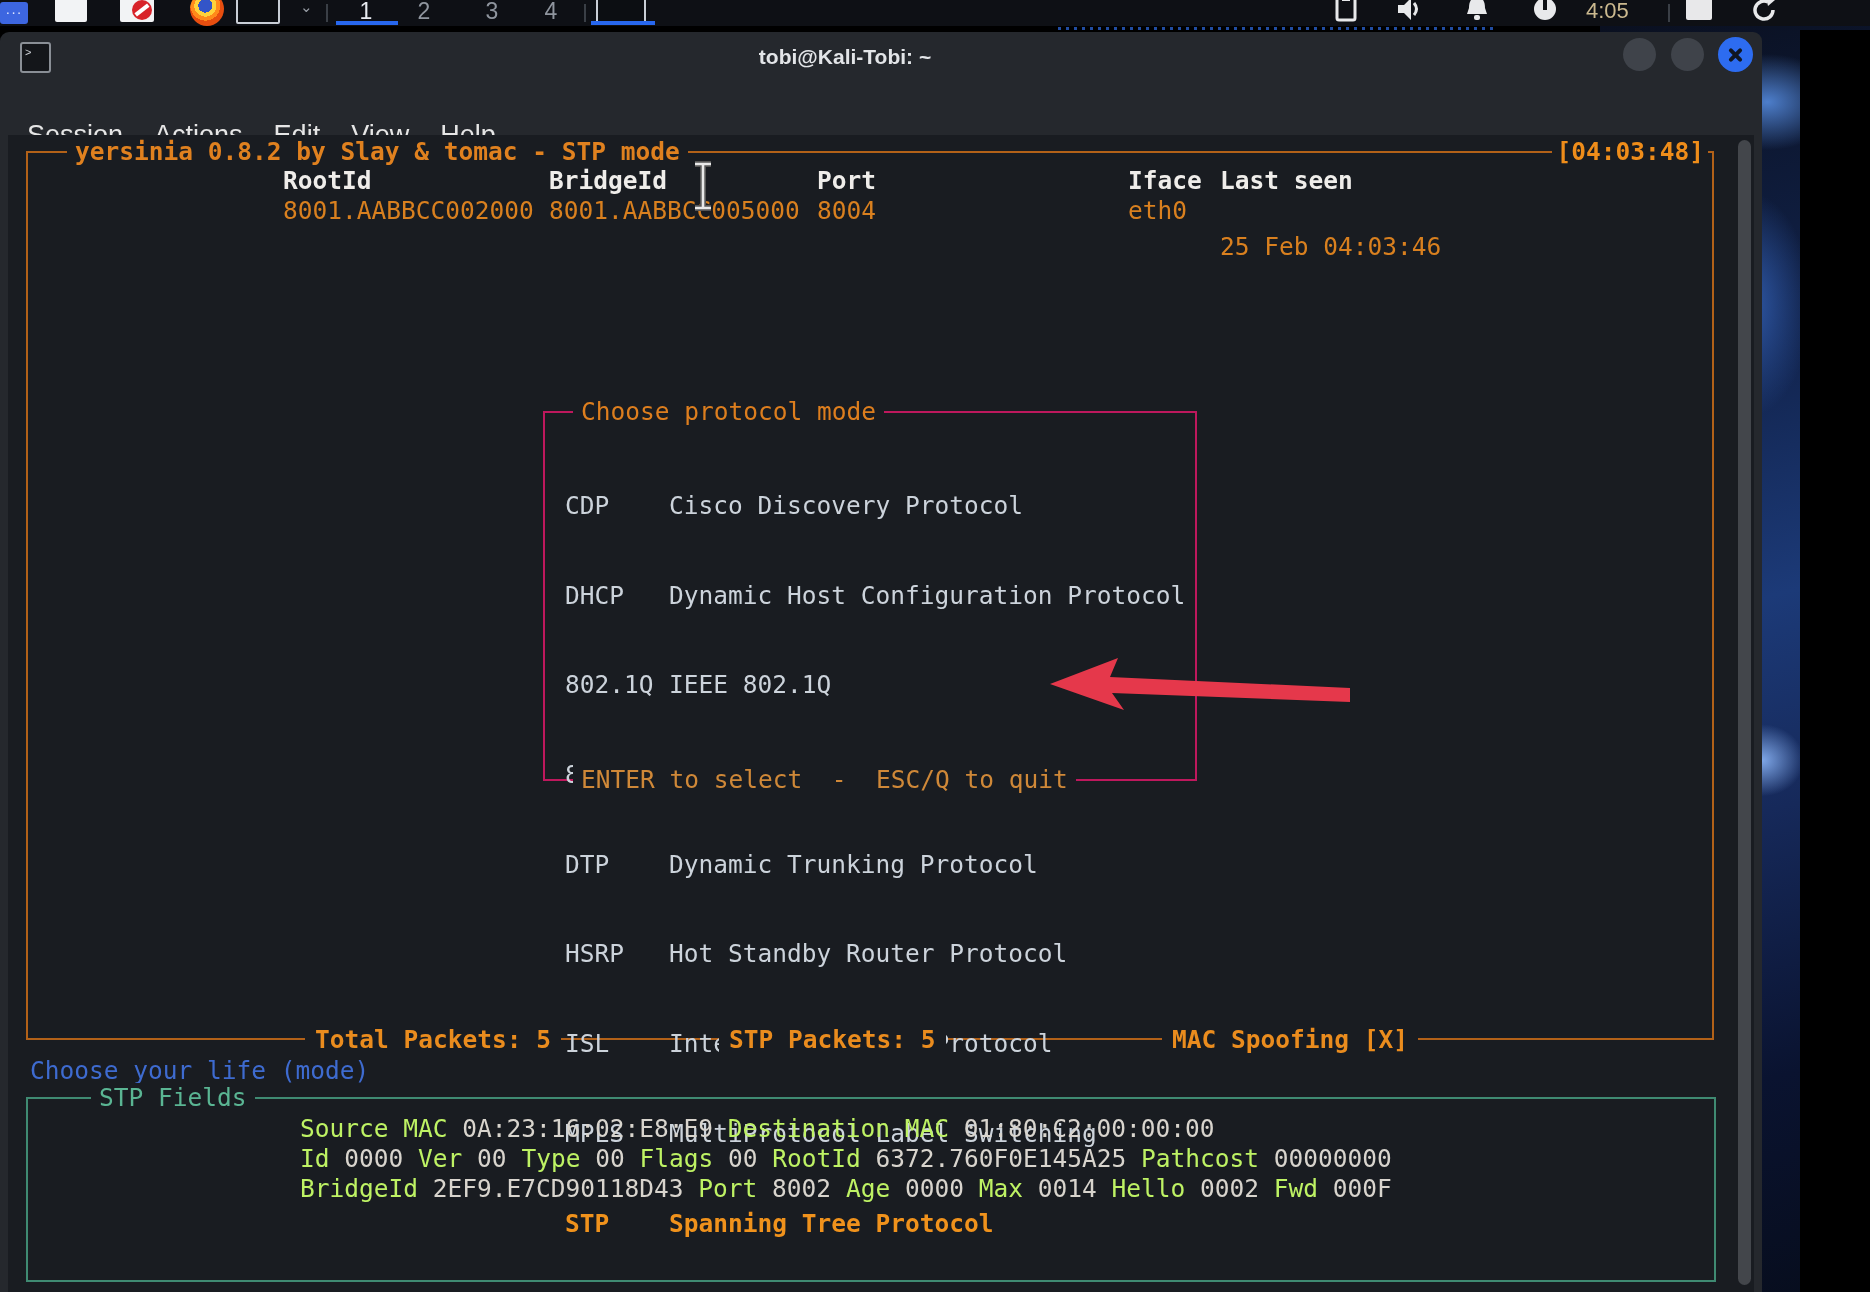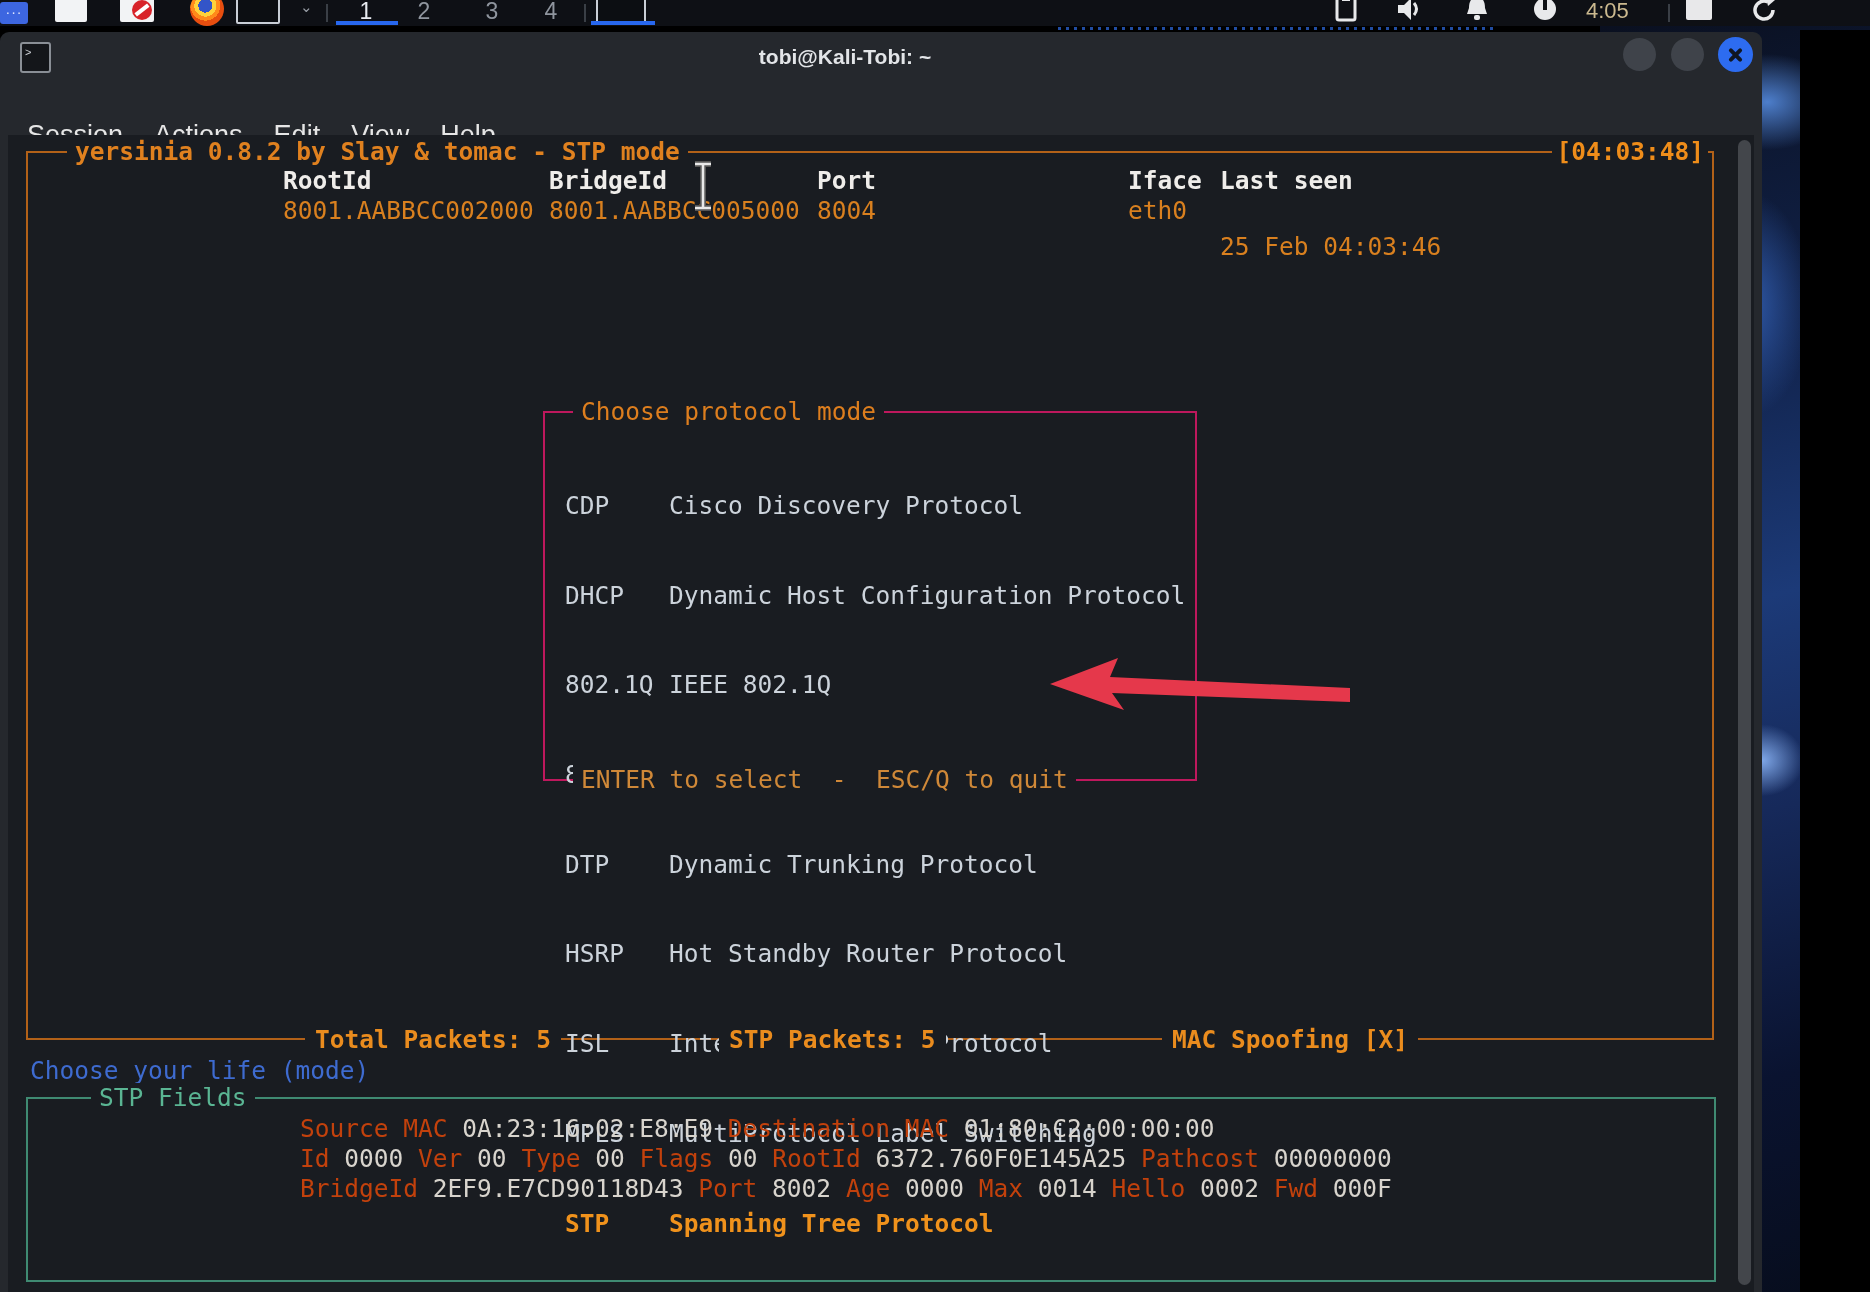--- a/index.html
+++ b/index.html
@@ -74,21 +74,21 @@
   .dtitle{position:absolute;left:28px;top:-16px;background:#191c21;padding:0 8px;color:#dd7e1e;}
   .dfooter{position:absolute;left:28px;bottom:-16px;background:#191c21;padding:0 8px;color:#cf8838;}
   .dlist{position:absolute;left:20px;top:18px;}
   .drow{height:29.7px;color:#ccd3db;}
   .drow .abbr{display:inline-block;width:104px;}
   .drow.sel{color:#f0921c;font-weight:bold;}
 
   
   .tealframe{position:absolute;left:26px;top:1097px;width:1686px;height:181px;border:2px solid #3f8a72;}
   .ttitle{position:absolute;left:36px;top:-16px;background:#191c21;padding:0 8px;color:#5ab593;margin-left:27px;}
-  .fl{color:#c2410c;}
+  .fl{color:#bef264;}
   .fv{color:#d8d4cd;}
 
   svg{display:block;}
   .overlay{position:absolute;left:0;top:0;pointer-events:none;}
 </style>
 </head>
 <body>
 
 <div id="page">
 

